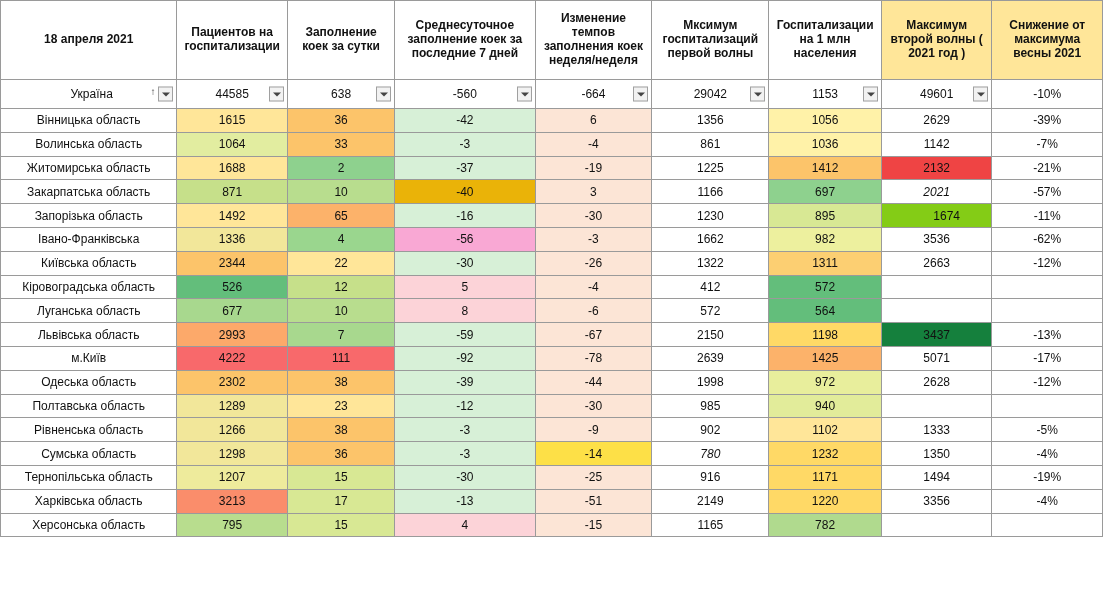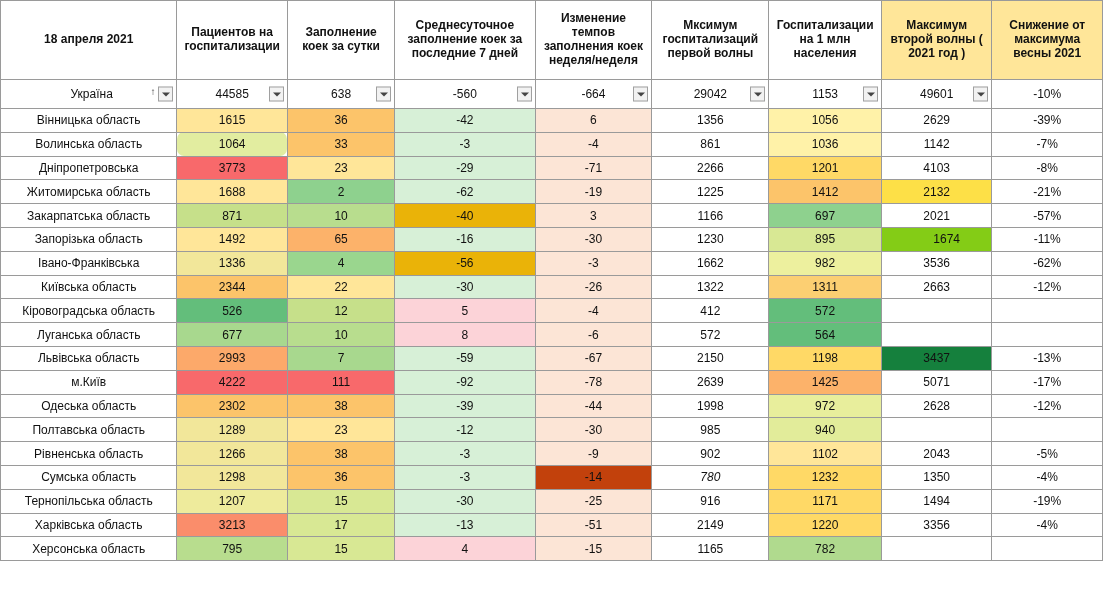--- a/index.html
+++ b/index.html
@@ -175,78 +175,67 @@
         <td style="background: rgb(252, 196, 106);">36</td>
         <td style="background: rgb(215, 240, 215);">-42</td>
         <td style="background: rgb(252, 229, 214);">6</td>
         <td style="background: rgb(255, 255, 255);">1356</td>
         <td style="background: rgb(255, 242, 168);">1056</td>
         <td style="background: rgb(255, 255, 255);">2629</td>
         <td style="background: rgb(255, 255, 255);">-39%</td>
       </tr>
       <tr class="data-row">
         <td class="region">Волинська область</td>
-        <td style="background: rgb(226, 237, 160); border-radius: 7px;">1064</td>
+        <td style="background: rgb(226, 237, 160);">1064</td>
         <td style="background: rgb(252, 196, 106);">33</td>
         <td style="background: rgb(215, 240, 215);">-3</td>
         <td style="background: rgb(252, 229, 214);">-4</td>
         <td style="background: rgb(255, 255, 255);">861</td>
         <td style="background: rgb(255, 242, 168);">1036</td>
         <td style="background: rgb(255, 255, 255);">1142</td>
         <td style="background: rgb(255, 255, 255);">-7%</td>
       </tr>
       <tr class="data-row">
-        <td class="region">Дніпропетровська</td>
-        <td style="background: rgb(248, 105, 107);">3773</td>
-        <td style="background: rgb(255, 230, 153);">23</td>
-        <td style="background: rgb(215, 240, 215);">-29</td>
-        <td style="background: rgb(252, 229, 214);">-71</td>
-        <td style="background: rgb(255, 255, 255);">2266</td>
-        <td style="background: rgb(255, 217, 102);">1201</td>
-        <td style="background: rgb(255, 255, 255);">4103</td>
-        <td style="background: rgb(255, 255, 255);">-8%</td>
-      </tr>
-      <tr class="data-row">
         <td class="region">Житомирська область</td>
         <td style="background: rgb(255, 230, 153);">1688</td>
         <td style="background: rgb(142, 209, 142);">2</td>
-        <td style="background: rgb(215, 240, 215);">-62</td>
+        <td style="background: rgb(215, 240, 215);">-37</td>
         <td style="background: rgb(252, 229, 214);">-19</td>
         <td style="background: rgb(255, 255, 255);">1225</td>
         <td style="background: rgb(252, 196, 106);">1412</td>
-        <td style="background: #fde047;">2132</td>
+        <td style="background: #ef4444;">2132</td>
         <td style="background: rgb(255, 255, 255);">-21%</td>
       </tr>
       <tr class="data-row">
         <td class="region">Закарпатська область</td>
         <td style="background: rgb(198, 224, 138);">871</td>
         <td style="background: rgb(184, 221, 142);">10</td>
         <td style="background: #eab308;">-40</td>
         <td style="background: rgb(252, 229, 214);">3</td>
         <td style="background: rgb(255, 255, 255);">1166</td>
         <td style="background: rgb(142, 209, 142);">697</td>
-        <td style="background: rgb(255, 255, 255);">2021</td>
+        <td style="background: rgb(255, 255, 255); font-style: italic;">2021</td>
         <td style="background: rgb(255, 255, 255);">-57%</td>
       </tr>
       <tr class="data-row">
         <td class="region">Запорізька область</td>
         <td style="background: rgb(255, 230, 153);">1492</td>
         <td style="background: rgb(252, 178, 106);">65</td>
         <td style="background: rgb(215, 240, 215);">-16</td>
         <td style="background: rgb(252, 229, 214);">-30</td>
         <td style="background: rgb(255, 255, 255);">1230</td>
         <td style="background: rgb(216, 232, 148);">895</td>
         <td style="background: #84cc16; padding-left: 20px;">1674</td>
         <td style="background: rgb(255, 255, 255);">-11%</td>
       </tr>
       <tr class="data-row">
         <td class="region">Івано-Франківська</td>
         <td style="background: rgb(242, 231, 154);">1336</td>
         <td style="background: rgb(154, 214, 142);">4</td>
-        <td style="background: #eab308;">-56</td>
+        <td style="background: #f9a8d4;">-56</td>
         <td style="background: rgb(252, 229, 214);">-3</td>
         <td style="background: rgb(255, 255, 255);">1662</td>
         <td style="background: rgb(237, 240, 158);">982</td>
         <td style="background: rgb(255, 255, 255);">3536</td>
         <td style="background: rgb(255, 255, 255);">-62%</td>
       </tr>
       <tr class="data-row">
         <td class="region">Київська область</td>
         <td style="background: rgb(252, 196, 106);">2344</td>
         <td style="background: rgb(255, 230, 153);">22</td>
@@ -324,29 +313,29 @@
         <td style="background: rgb(255, 255, 255);"></td>
       </tr>
       <tr class="data-row">
         <td class="region">Рівненська область</td>
         <td style="background: rgb(242, 231, 154);">1266</td>
         <td style="background: rgb(252, 196, 106);">38</td>
         <td style="background: rgb(215, 240, 215);">-3</td>
         <td style="background: rgb(252, 229, 214);">-9</td>
         <td style="background: rgb(255, 255, 255);">902</td>
         <td style="background: rgb(255, 230, 153);">1102</td>
-        <td style="background: rgb(255, 255, 255);">2043</td>
+        <td style="background: rgb(255, 255, 255);">1333</td>
         <td style="background: rgb(255, 255, 255);">-5%</td>
       </tr>
       <tr class="data-row">
         <td class="region">Сумська область</td>
         <td style="background: rgb(242, 231, 154);">1298</td>
         <td style="background: rgb(252, 196, 106);">36</td>
         <td style="background: rgb(215, 240, 215);">-3</td>
-        <td style="background: #c2410c;">-14</td>
+        <td style="background: #fde047;">-14</td>
         <td style="background: rgb(255, 255, 255); font-style: italic;">780</td>
         <td style="background: rgb(255, 217, 102);">1232</td>
         <td style="background: rgb(255, 255, 255);">1350</td>
         <td style="background: rgb(255, 255, 255);">-4%</td>
       </tr>
       <tr class="data-row">
         <td class="region">Тернопільська область</td>
         <td style="background: rgb(238, 235, 156);">1207</td>
         <td style="background: rgb(216, 232, 148);">15</td>
         <td style="background: rgb(215, 240, 215);">-30</td>

